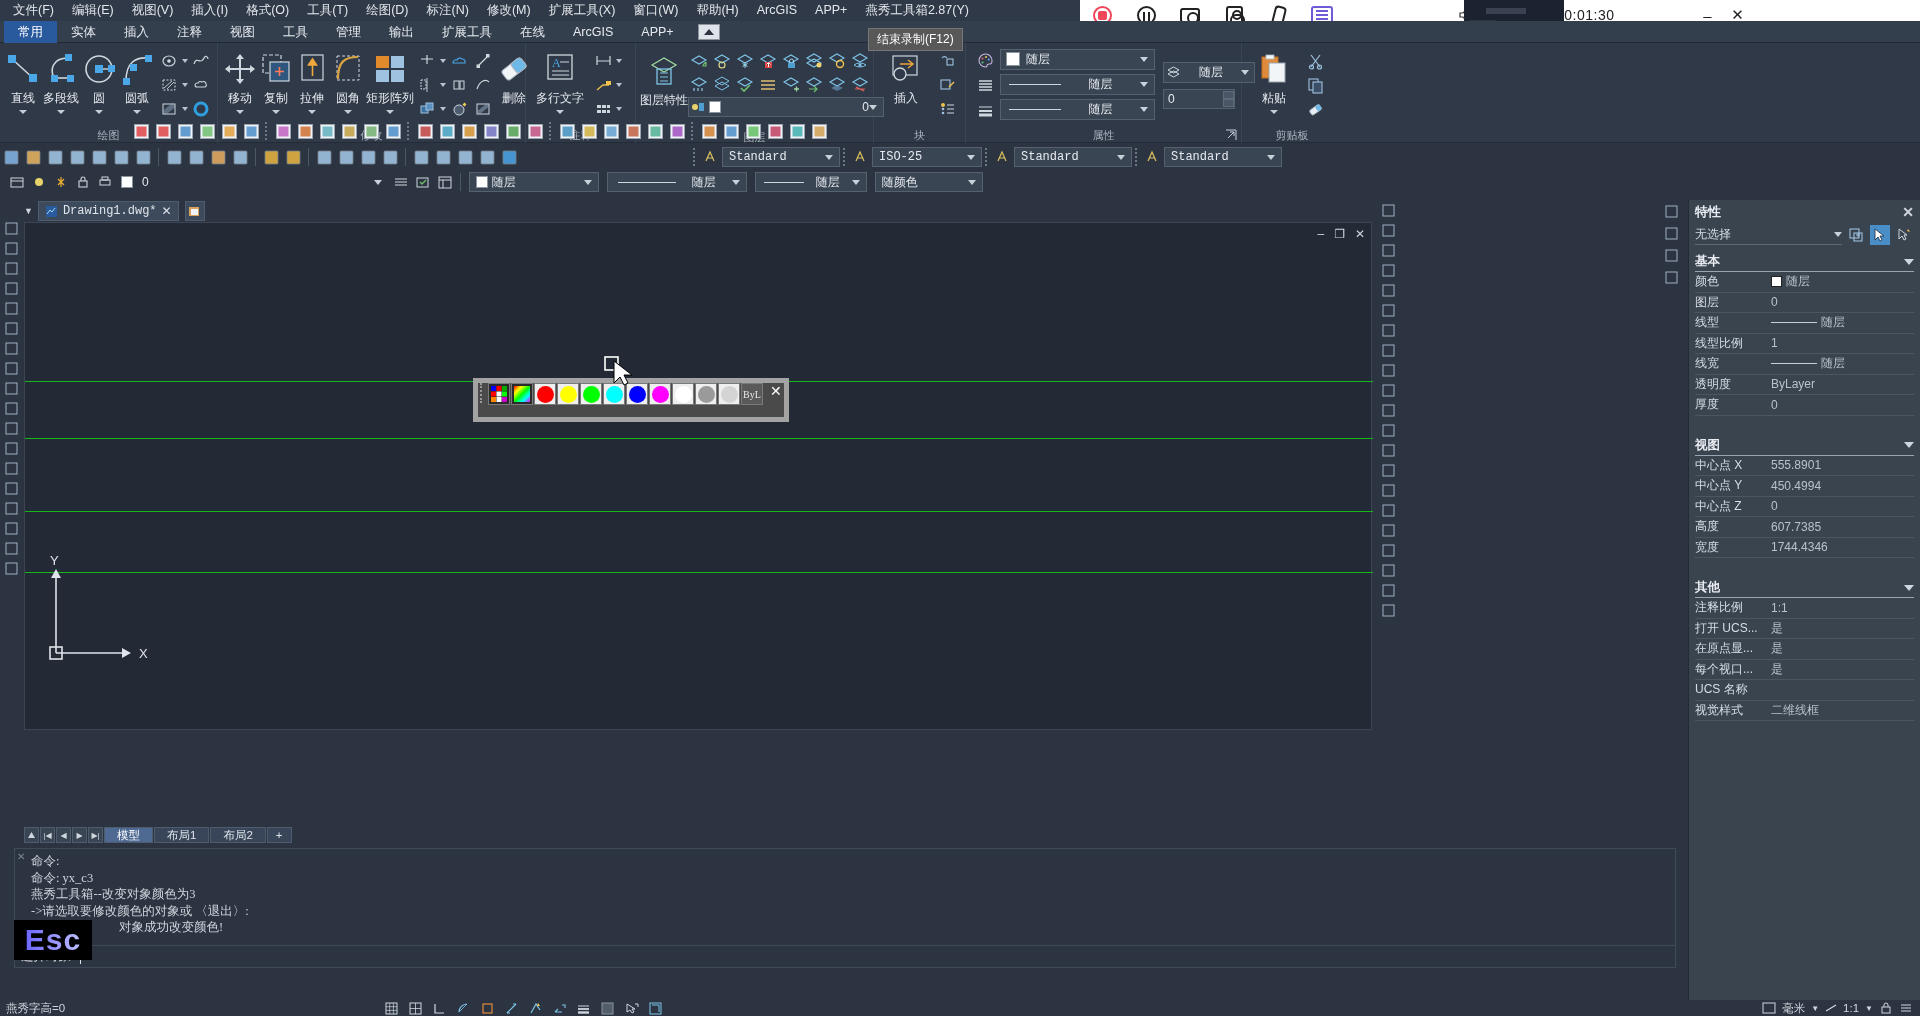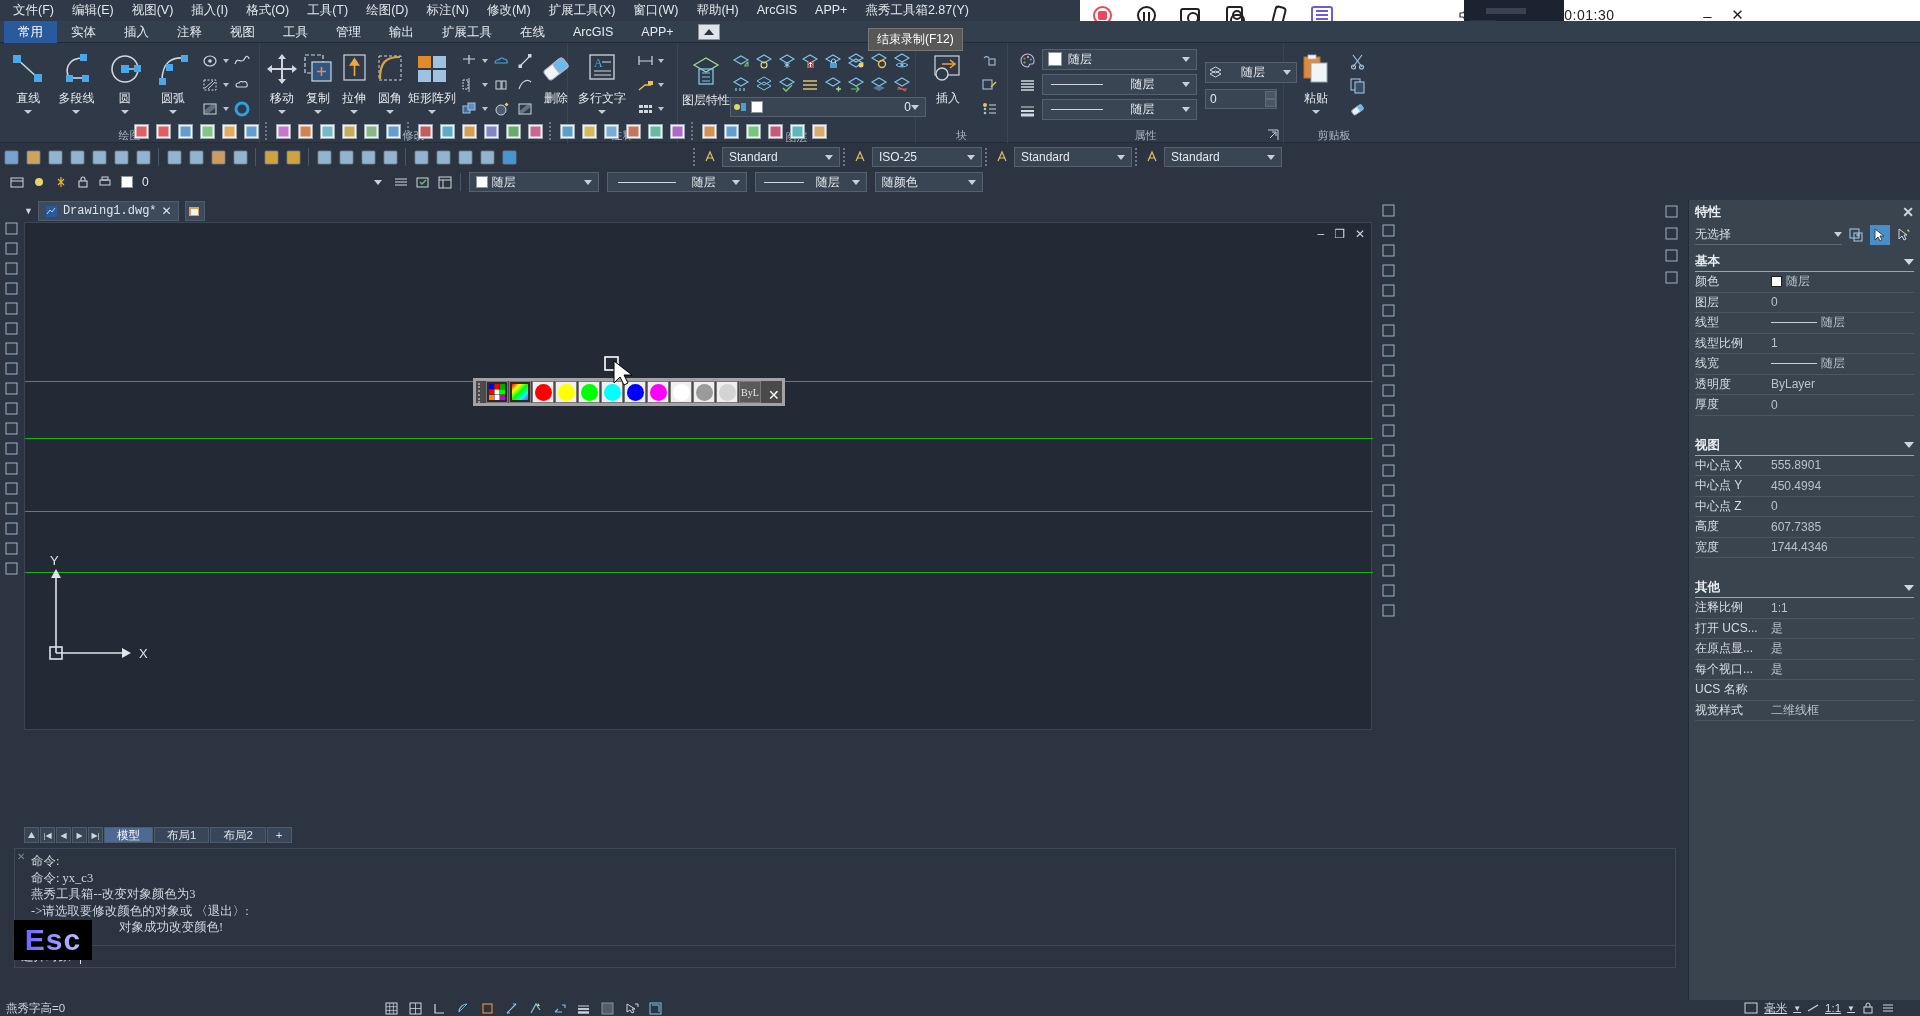--- a/index.html
+++ b/index.html
@@ -76,36 +76,36 @@
   .numfield { display:flex; align-items:center; height:20px; width:72px; background:#3a4554; border:1px solid #55616f; padding-left:4px; font-size:12px;color:#e6eaef;}
   .spin { display:flex;flex-direction:column; margin-left:auto; }
   .spin i { width:11px;height:8px; background:#4a5666; border:1px solid #5d6a79; display:block; position:relative;}
 
   
   .tbar { position:absolute; left:0; width:1920px; background:#2b3440; display:flex; align-items:center; }
   .tbar .tb { width:22px;height:22px;display:flex;align-items:center;justify-content:center;cursor:pointer;}
   .sep { width:1px; height:18px; background:#4b5766; margin:0 4px;}
   .grip { width:4px; height:18px; border-left:2px dotted #6b7686; margin:0 3px;}
   .combo { display:flex; align-items:center; height:20px; background:#3a4554; border:1px solid #55616f; padding:0 2px; cursor:pointer;}
-  .combo .tx{flex:1;font-size:12px;color:#e6eaef; font-family:Liberation Sans, sans-serif; padding-left:4px;}
+  .combo .tx{flex:1;font-size:12px;color:#e6eaef; font-family:Liberation Mono, monospace; padding-left:4px;}
   .combo .ar{width:0;height:0;border-left:4px solid transparent;border-right:4px solid transparent;border-top:5px solid #c8d0da;margin:0 4px;}
 
   
   .canvaswrap { position:absolute; left:0; top:200px; width:1688px; height:640px; background:#2b3440; }
   .docbar { position:absolute; left:24px; top:0; height:22px; display:flex; align-items:center; }
   .doctab { display:flex; align-items:center; height:20px; background:#3c4a5c; border:1px solid #4e5c6e; padding:0 6px; gap:5px; cursor:pointer;}
   .doctab .tx { font-size:12px; color:#dfe4ea; font-family:"Liberation Mono",monospace;}
   .doctab .x { color:#d9e0e8; font-size:12px; cursor:pointer;}
   .newtab { margin-left:6px; width:20px;height:20px;background:#3c4a5c;border:1px solid #4e5c6e; display:flex;align-items:center;justify-content:center;cursor:pointer;}
   .cad { position:absolute; left:24px; top:22px; width:1348px; height:508px; background:#232a36; border:1px solid #3b4553;}
   .cadctl { position:absolute; right:6px; top:4px; display:flex; gap:10px; color:#cfd6de; font-size:12px; }
   .cadctl span{cursor:pointer;}
   .gline { position:absolute; left:0; width:1348px; height:1px; background:#17b717; }
   .ucs { position:absolute; }
-  .palette { position:absolute; display:flex; align-items:flex-end; height:28px; background:#4a4a4a; border:3px solid #a3a3a3; padding:0 2px; }
+  .palette { position:absolute; display:flex; align-items:flex-start; height:44px; background:#4a4a4a; border:5px solid #a3a3a3; padding:0 2px; }
   .palette .pg { width:5px;height:20px;border-left:2px dotted #9a9a9a; margin-right:3px;}
   .sw2 { width:22px;height:22px;border:1px solid #7a7a7a; margin-right:1px; cursor:pointer; display:flex;align-items:center;justify-content:center; background:#2b2b2b;}
   .sw2 b { display:block; width:17px;height:17px;border-radius:50%;}
   .pxclose{ margin-left:6px; color:#fff; font-size:14px; cursor:pointer;}
 
   
   .vstrip { position:absolute; width:22px; background:#2b3440; display:flex; flex-direction:column; align-items:center;}
   .vstrip .tb{width:20px;height:20px;display:flex;align-items:center;justify-content:center;cursor:pointer;}
 
   
@@ -229,21 +229,21 @@
       <div class="rt">在线</div>
       <div class="rt">ArcGIS</div>
       <div class="rt">APP+</div>
     <div class="rt-up">
         <span></span>
       </div>
   </div>
 
   <div class="ribbon">
 
-    <div class="panel" style="width:260px;">
+    <div class="panel" style="width:218px;">
       <div class="prow">
         <div class="bigbtn">
           <div class="gl">
             <svg width="38" height="34" viewBox="0 0 38 34">
                 <line x1="8" y1="7" x2="29" y2="26" stroke="#cfd6de" stroke-width="1.6"></line>
                 <rect x="4" y="3" width="8" height="8" fill="#4aa8e8"></rect>
                 <rect x="25" y="22" width="8" height="8" fill="#4aa8e8"></rect>
               </svg>
           </div>
           <div class="tx">直线</div>
@@ -1644,21 +1644,21 @@
             <path d="M11 3 h3 v3" fill="none" stroke="#cfd6de" stroke-width="1"></path>
           </svg>
         </div>
         <div class="sb">
           <svg width="15" height="15" viewBox="0 0 15 15">
             <rect x="2" y="2" width="11" height="11" fill="none" stroke="#7fc4e8" stroke-width="1"></rect>
             <path d="M4 4 h7 v7" fill="none" stroke="#7fc4e8" stroke-width="1"></path>
           </svg>
         </div>
       </div>
-    <div style="margin-left:auto;display:flex;align-items:center;gap:6px;padding-right:25px;text-decoration:underline;">
+    <div style="margin-left:auto;display:flex;align-items:center;gap:6px;padding-right:7px;">
       <svg width="14" height="12" viewBox="0 0 14 12">
           <rect x="1" y="1" width="12" height="10" fill="none" stroke="#cfd6de" stroke-width="1"></rect>
         </svg>
       <span>毫米</span>
       <span style="font-size:8px;">▼</span>
       <svg width="12" height="12" viewBox="0 0 12 12">
           <path d="M1 9 L11 3" stroke="#cfd6de" stroke-width="1.2"></path>
         </svg>
       <span>1:1</span>
       <span style="font-size:8px;">▼</span>

